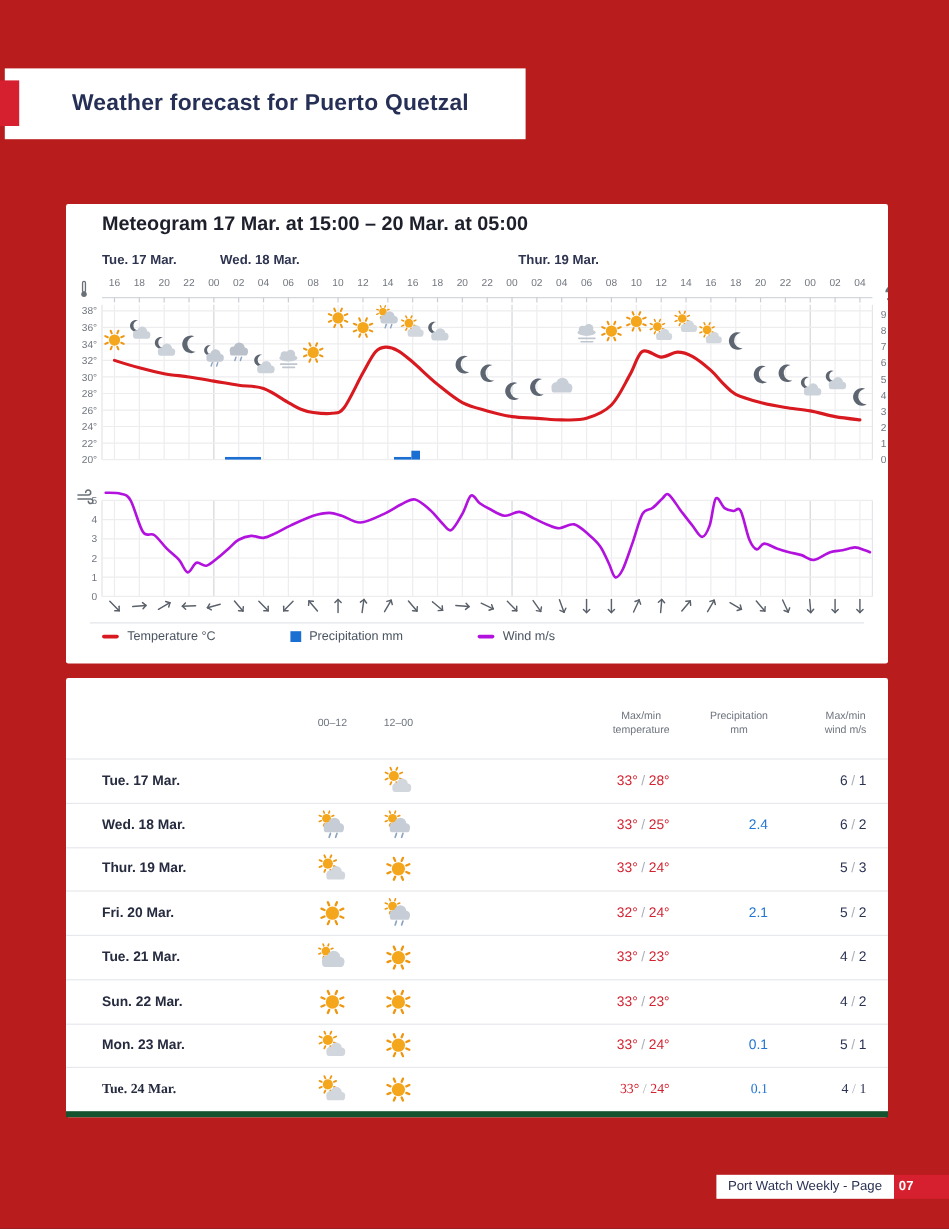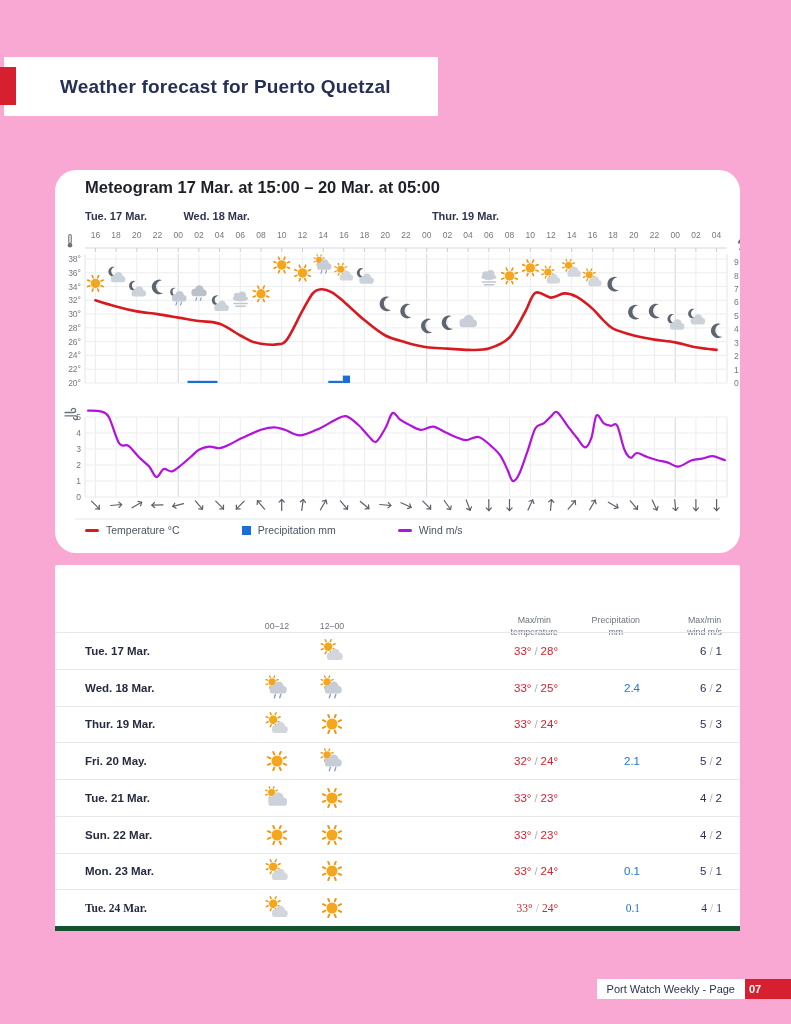--- a/index.html
+++ b/index.html
@@ -1,39 +1,39 @@
 <!DOCTYPE html>
 <html><head>
 <meta charset="utf-8">
 <style>
   html,body{margin:0;padding:0;}
   body{width:791px;height:1024px;background:#202a4a;font-family:"Liberation Sans",sans-serif;}
-  .page{position:relative;width:791px;height:1024px;overflow:hidden;background:#f9a8d4;}
+  .page{position:relative;width:791px;height:1024px;overflow:hidden;background:#b91c1c;}
 
   .header-box{position:absolute;left:4px;top:57px;width:434px;height:59px;background:#ffffff;}
   .header-accent{position:absolute;left:-4px;top:10px;width:16px;height:38px;background:#d6202f;}
   .page-title{position:absolute;left:56px;top:0;line-height:59px;margin:0;font-size:19px;font-weight:bold;color:#262f55;letter-spacing:.2px;white-space:nowrap;}
 
   .card{position:absolute;left:55px;width:685px;background:#ffffff;border-radius:2px;}
-  .card-meteogram{top:170px;height:383px;border-radius:21px;}
+  .card-meteogram{top:170px;height:383px;}
   .card-longrange{top:565px;height:366px;}
   .card h2{position:absolute;left:30px;top:8px;margin:0;font-size:16.5px;font-weight:600;color:#1d1f2b;white-space:nowrap;}
 
   #meteo-svg{position:absolute;left:0;top:0;}
   svg text{font-family:"Liberation Sans",sans-serif;}
   .ax{font-size:8.5px;fill:#72777f;}
   .hrl{font-size:8.5px;fill:#72777f;text-anchor:middle;}
   .dayl{font-size:11px;font-weight:700;fill:#2e3450;}
 
   .legend{position:absolute;left:30px;top:354px;display:flex;gap:62px;align-items:center;font-size:10.5px;color:#4a5460;}
   .legend-item{display:flex;align-items:center;gap:7px;}
   .swatch-line{width:14px;height:3px;border-radius:1.5px;display:inline-block;}
   .swatch-square{width:9px;height:9px;display:inline-block;}
 
-  .lr-head{position:absolute;left:0;top:48px;width:685px;height:28px;}
+  .lr-head{position:absolute;left:0;top:24px;width:685px;height:28px;}
   .hc{position:absolute;bottom:2px;font-size:8.8px;color:#6d737d;line-height:1.35;}
   .hc-ic1{left:195px;width:54px;text-align:center;bottom:8px;}
   .hc-ic2{left:250px;width:54px;text-align:center;bottom:8px;}
   .hc-r{white-space:pre-line;text-align:center;}
   .hc-temp{right:182px;}
   .hc-precip{right:100px;}
   .hc-wind{right:18px;}
 
   #lr-rows{position:absolute;left:0;top:67px;width:685px;}
   .lr-row{position:relative;height:35.75px;border-top:1px solid #e6e8eb;}
@@ -871,21 +871,21 @@
               <line x1="9.5" y1="5.9" x2="8.5" y2="3.6" stroke="#ee9610" stroke-width="1.8" stroke-linecap="round"></line>
               <line x1="14.5" y1="5.9" x2="15.5" y2="3.6" stroke="#ee9610" stroke-width="1.8" stroke-linecap="round"></line>
               <line x1="18.1" y1="9.5" x2="20.4" y2="8.5" stroke="#ee9610" stroke-width="1.8" stroke-linecap="round"></line>
               <circle cx="12" cy="12" r="5.1" fill="#f4a71d"></circle>
             </svg></span>
     <span class="val temp"><span>33°</span><span class="slash">/</span><span>24°</span></span>
     <span class="val precip"></span>
     <span class="val wind"><span>5</span><span class="slash">/</span><span>3</span></span>
   </div>
   <div class="lr-row">
-    <span class="day">Fri. 20 May.</span>
+    <span class="day">Fri. 20 Mar.</span>
     <span class="ic ic1"><svg width="26" height="26" viewBox="0 0 24 24">
               <line x1="18.1" y1="14.5" x2="20.4" y2="15.5" stroke="#ee9610" stroke-width="1.8" stroke-linecap="round"></line>
               <line x1="14.5" y1="18.1" x2="15.5" y2="20.4" stroke="#ee9610" stroke-width="1.8" stroke-linecap="round"></line>
               <line x1="9.5" y1="18.1" x2="8.5" y2="20.4" stroke="#ee9610" stroke-width="1.8" stroke-linecap="round"></line>
               <line x1="5.9" y1="14.5" x2="3.6" y2="15.5" stroke="#ee9610" stroke-width="1.8" stroke-linecap="round"></line>
               <line x1="5.9" y1="9.5" x2="3.6" y2="8.5" stroke="#ee9610" stroke-width="1.8" stroke-linecap="round"></line>
               <line x1="9.5" y1="5.9" x2="8.5" y2="3.6" stroke="#ee9610" stroke-width="1.8" stroke-linecap="round"></line>
               <line x1="14.5" y1="5.9" x2="15.5" y2="3.6" stroke="#ee9610" stroke-width="1.8" stroke-linecap="round"></line>
               <line x1="18.1" y1="9.5" x2="20.4" y2="8.5" stroke="#ee9610" stroke-width="1.8" stroke-linecap="round"></line>
               <circle cx="12" cy="12" r="5.1" fill="#f4a71d"></circle>

